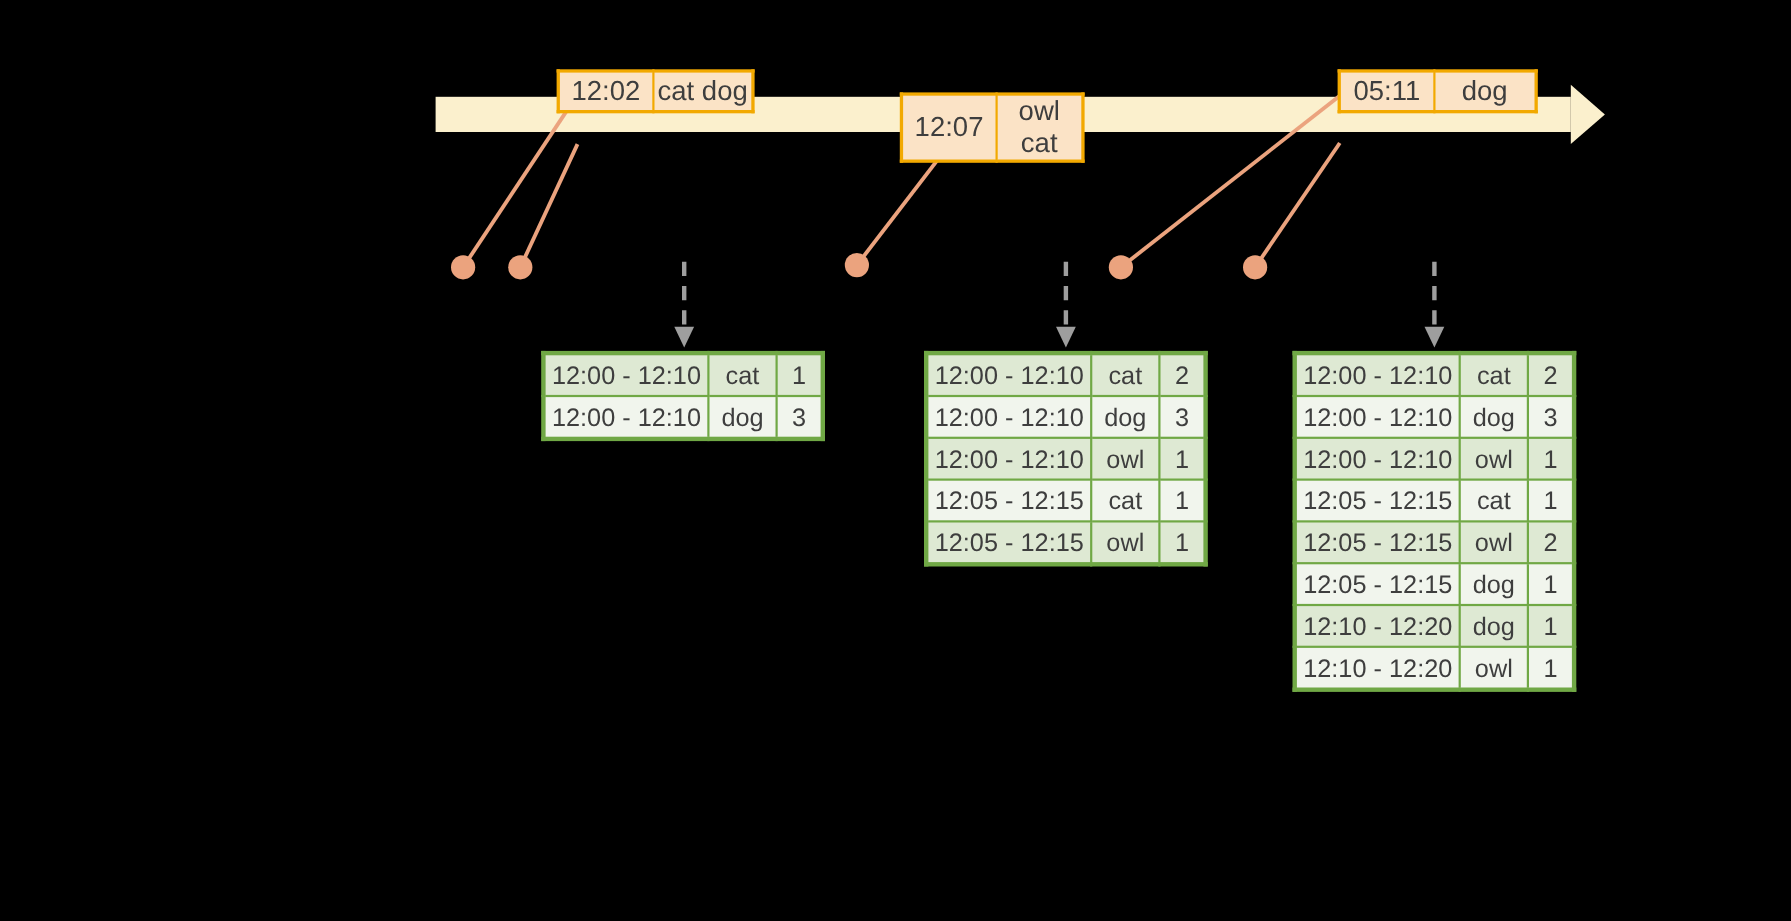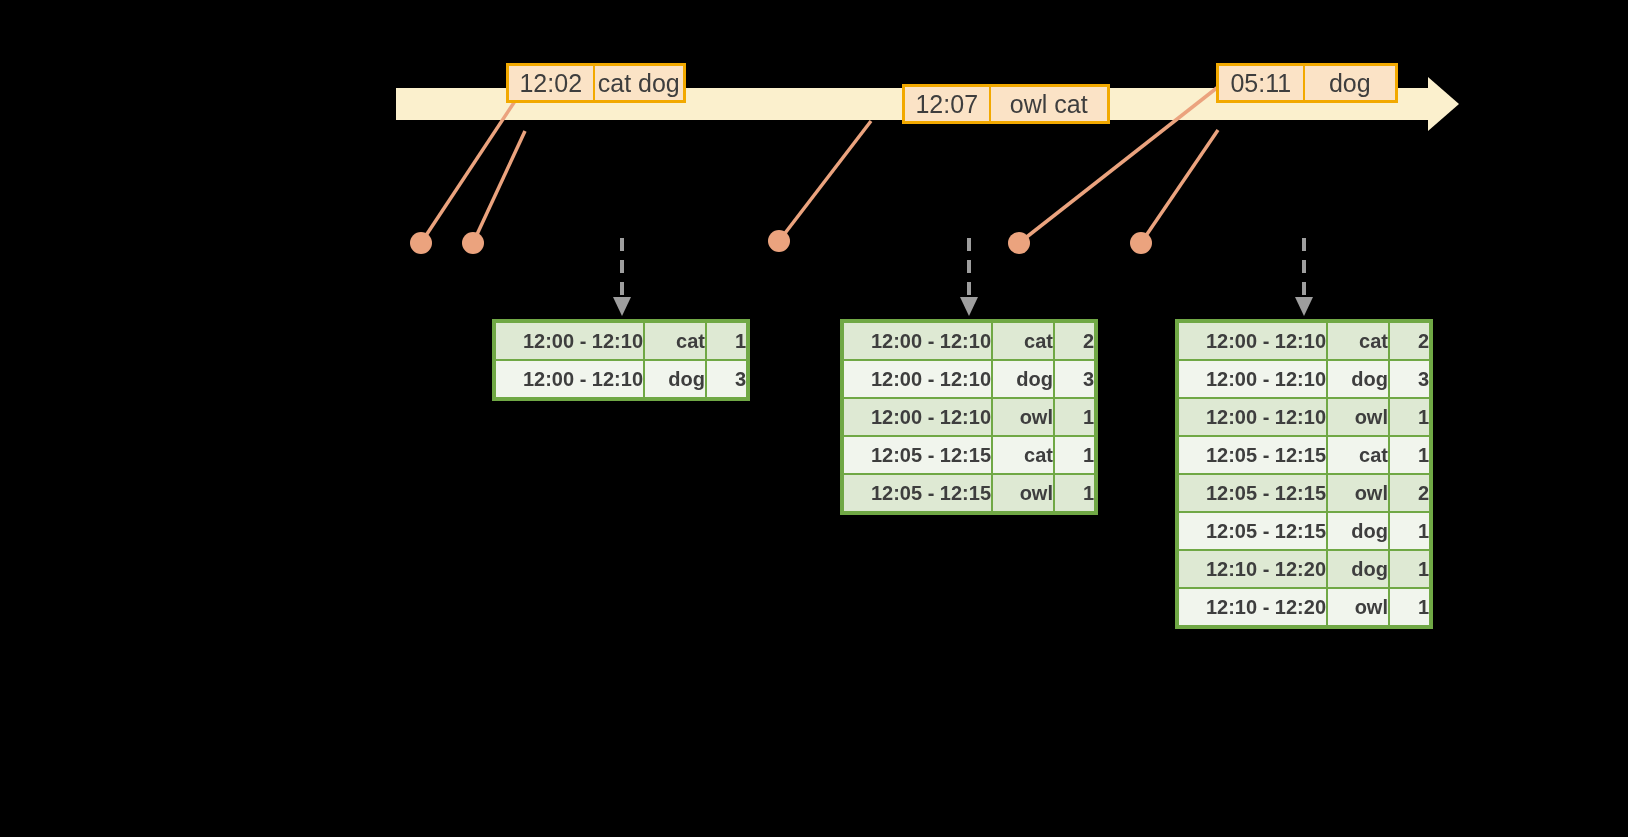--- a/index.html
+++ b/index.html
@@ -36,21 +36,21 @@
   table{position:absolute;border-collapse:collapse;table-layout:fixed;}
   .etable{border:3px solid var(--event-table-border);}
   .etable td{border:2px solid var(--event-table-border);height:34px;padding:0;
     text-align:center;vertical-align:middle;font-size:25px;color:var(--table-text);}
   .etable tr:nth-child(odd) td{background:var(--event-row-dark);}
   .etable tr:nth-child(even) td{background:var(--event-row-light);}
 
   
   .rtable{border:4px solid var(--result-table-border);}
   .rtable td{border:2px solid var(--result-table-border);height:36px;padding:0;
-    text-align:right;vertical-align:middle;font-size:20px;color:var(--table-text);font-weight:bold;}
+    text-align:center;vertical-align:middle;font-size:23px;color:var(--table-text);}
   .rtable tr:nth-child(odd) td{background:var(--result-row-dark);}
   .rtable tr:nth-child(even) td{background:var(--result-row-light);}
 </style>
 </head>
 <body>
 
 <div id="canvas">
 
   <div class="bar"></div>
   <div class="bar-head"></div>
@@ -82,21 +82,21 @@
         <col>
       </colgroup>
     <tbody>
         <tr>
           <td>12:02</td>
           <td>cat dog</td>
         </tr>
       </tbody>
   </table>
 
-  <table class="etable" style="left:902px;top:84px;width:208px">
+  <table class="etable" style="left:818px;top:84px;width:168px">
     <colgroup>
         <col style="width:86px">
         <col>
       </colgroup>
     <tbody>
         <tr>
           <td>12:07</td>
           <td>owl cat</td>
         </tr>
       </tbody>

